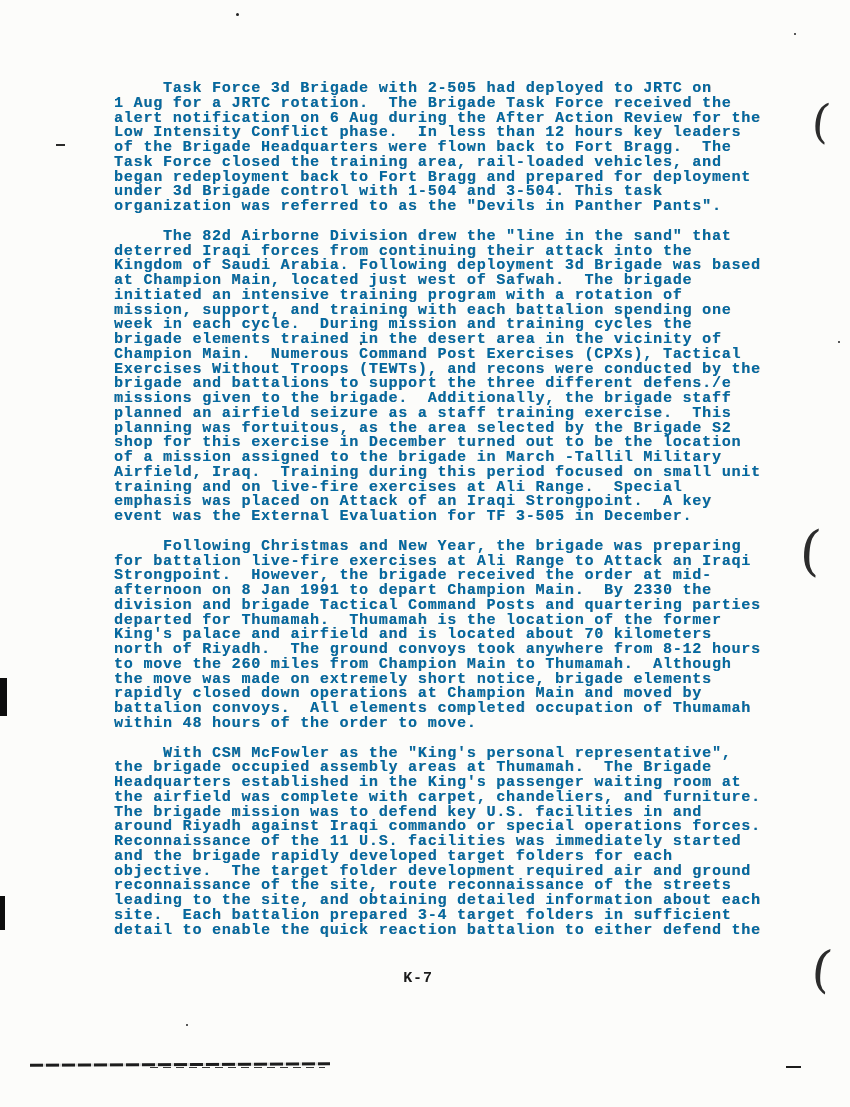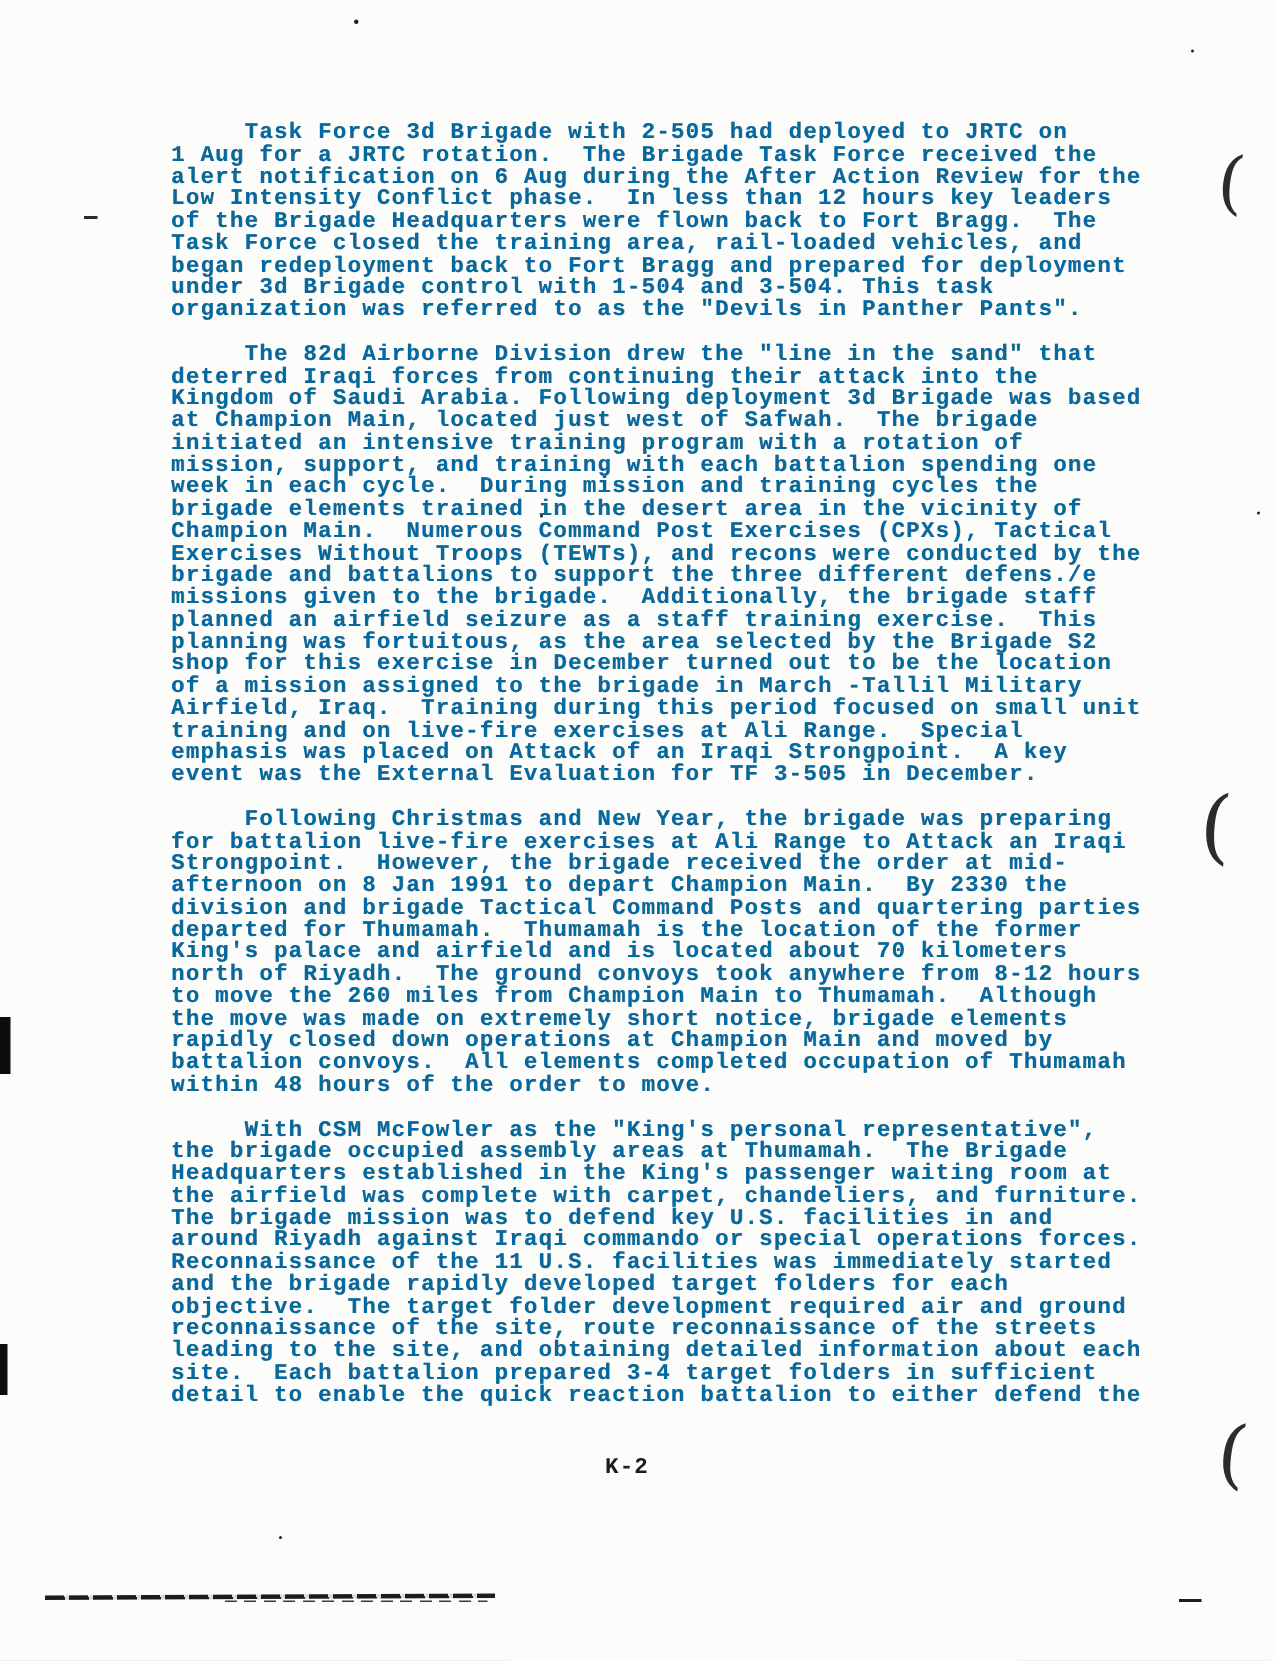--- a/index.html
+++ b/index.html
@@ -159,21 +159,21 @@
 around Riyadh against Iraqi commando or special operations forces.
 Reconnaissance of the 11 U.S. facilities was immediately started
 and the brigade rapidly developed target folders for each
 objective.  The target folder development required air and ground
 reconnaissance of the site, route reconnaissance of the streets
 leading to the site, and obtaining detailed information about each
 site.  Each battalion prepared 3-4 target folders in sufficient
 detail to enable the quick reaction battalion to either defend the</p>
   </div>
 
-  <div class="page-number">K-2</div>
+  <div class="page-number">K-7</div>
 
   <span class="paren paren-1">(</span>
   <span class="paren paren-2">(</span>
   <span class="paren paren-3">(</span>
 
   <div class="edge-bar edge-bar-1"></div>
   <div class="edge-bar edge-bar-2"></div>
 
   <div class="scribble"></div>
   <div class="scribble-2"></div>

